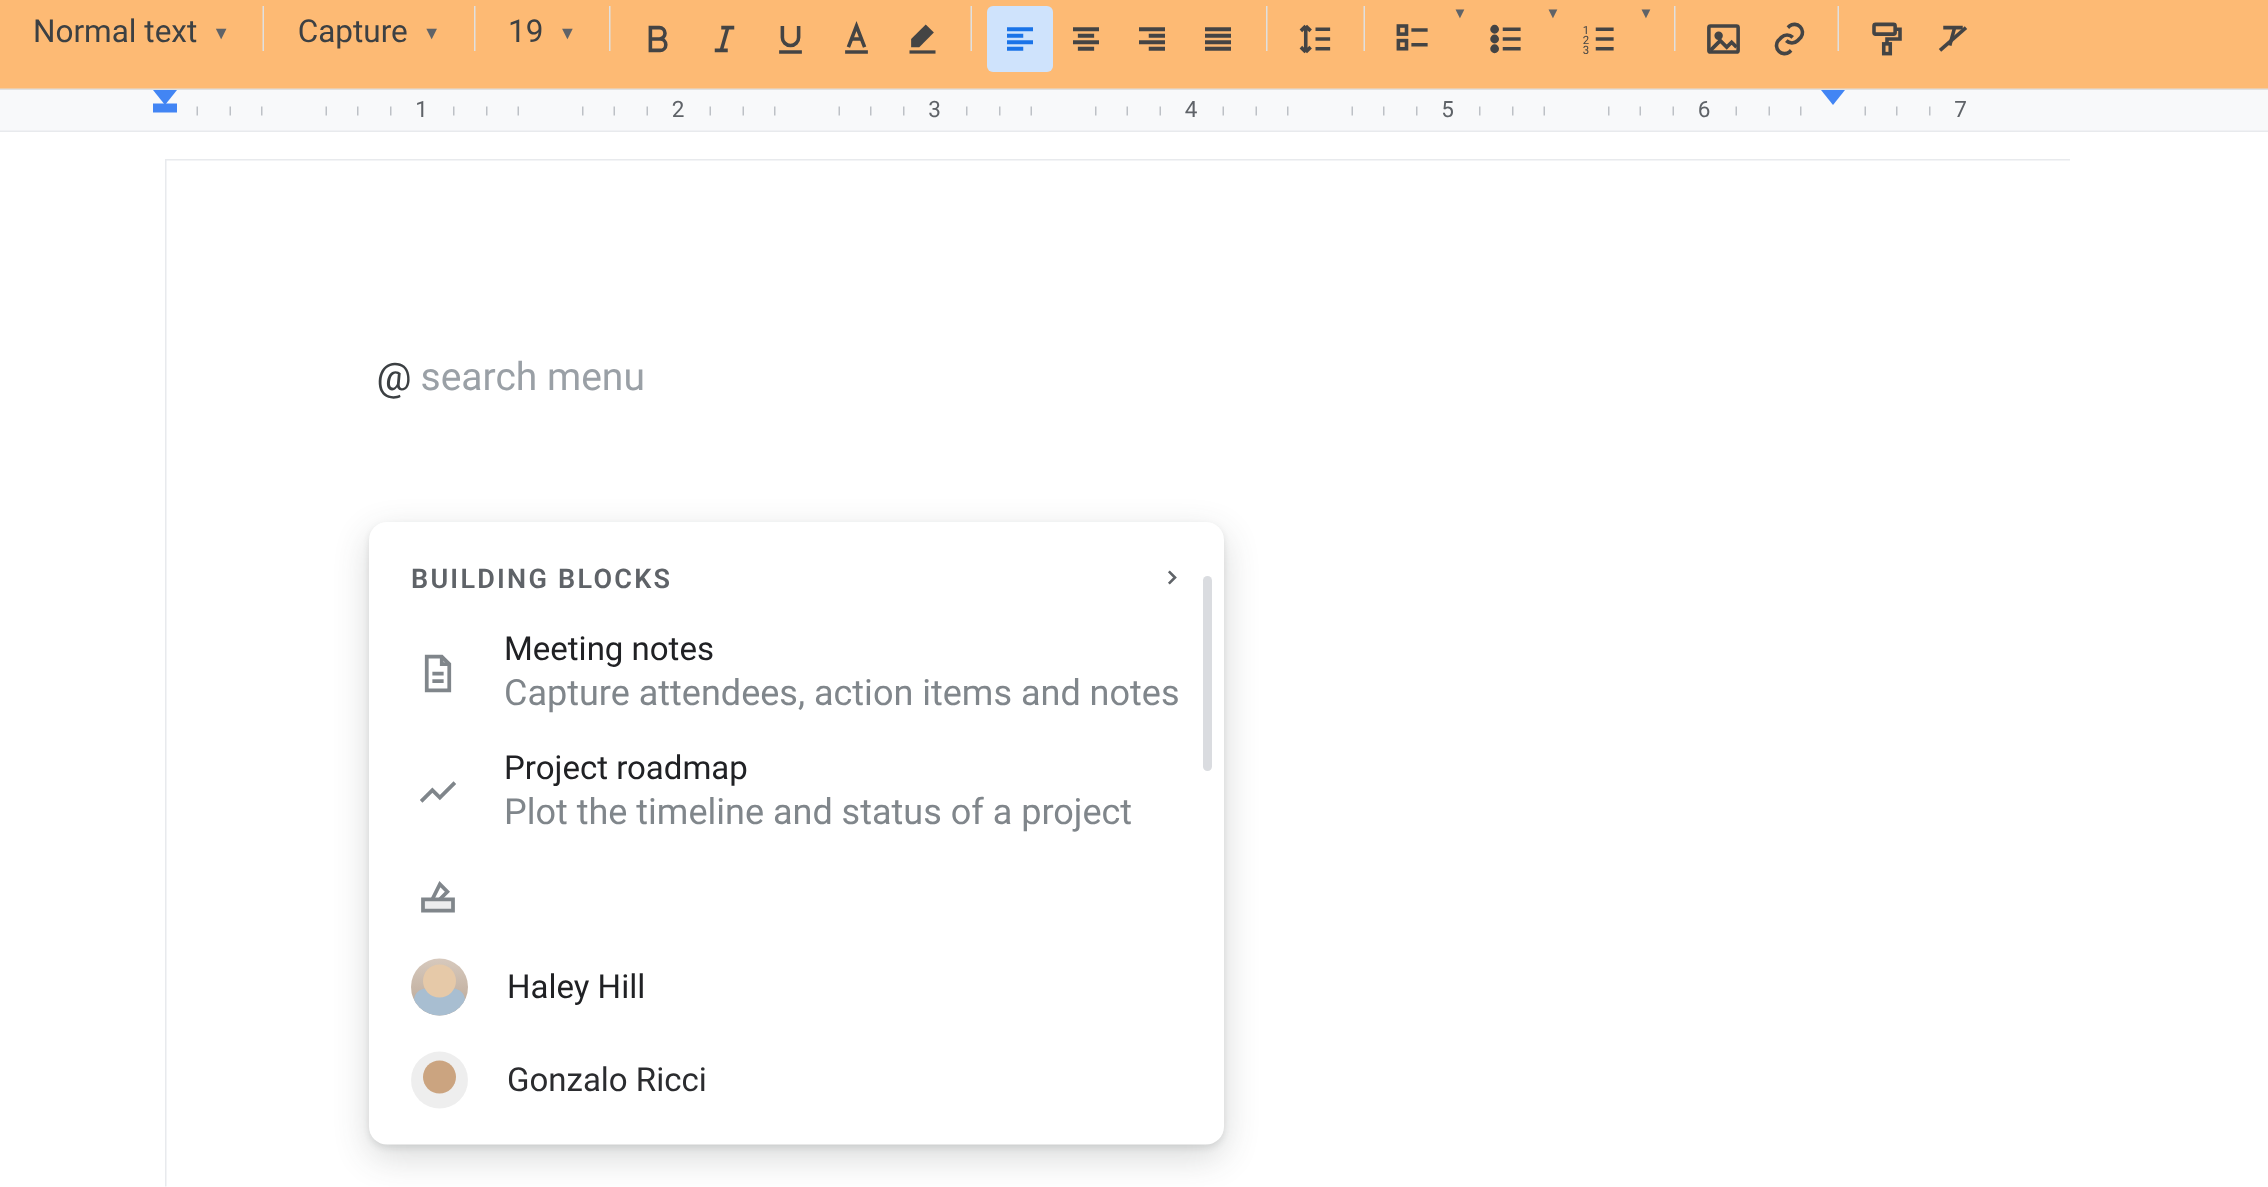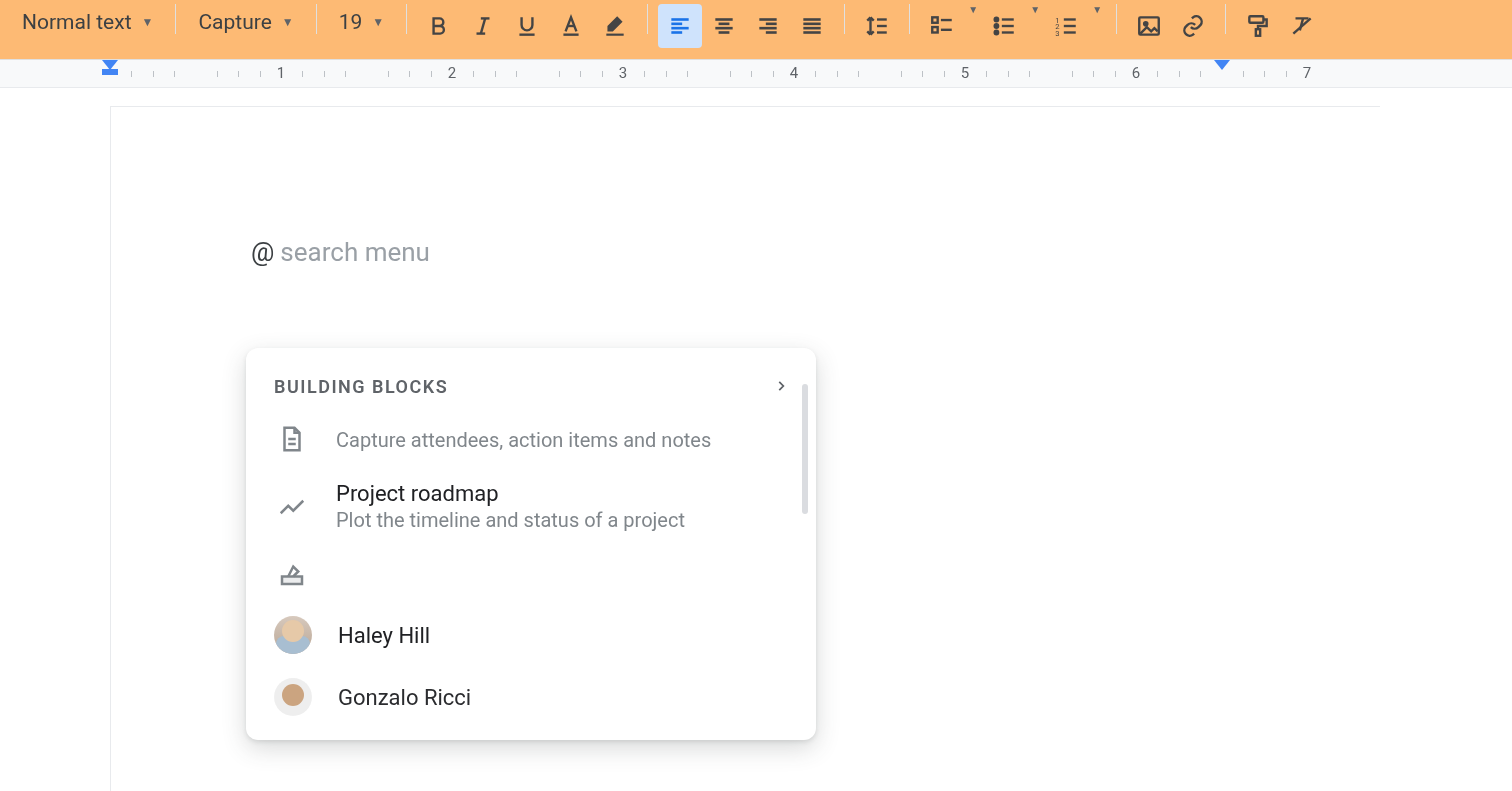--- a/index.html
+++ b/index.html
@@ -174,21 +174,21 @@
   }
   .popup-icon {
     width: 36px;
     height: 36px;
     display:flex;align-items:center;justify-content:center;
     color:#80868b;
   }
   .popup-icon svg { width: 30px; height: 30px; }
   .popup-text { flex:1; }
   .popup-title { font-size: 22px; color: #202124; }
-  .popup-sub { font-size: 20px; color: #80868b; margin-top:2px; }
+  .popup-sub { font-size: 24px; color: #80868b; margin-top:2px; }
   .avatar {
     width: 38px; height:38px; border-radius:50%;
     background:#ccc;
     display:flex;align-items:flex-end;justify-content:center;
     overflow:hidden;
     position:relative;
   }
   .avatar.a1 { background: linear-gradient(#d7c9bd,#b9a695); }
   .avatar.a1::after{content:"";width:22px;height:22px;background:#e6c9a8;border-radius:50%;position:absolute;top:4px;}
   .avatar.a1::before{content:"";width:34px;height:20px;background:#a8bed1;border-radius:8px 8px 0 0;position:absolute;bottom:-2px;}
@@ -436,20 +436,21 @@
     <div class="popup-item">
       <div class="popup-icon">
         <svg viewBox="0 0 24 24" fill="none" stroke="currentColor" stroke-width="2">
             <path d="M6 3h8l4 4v14H6z"></path>
             <path d="M14 3v4h4"></path>
             <line x1="9" y1="12" x2="15" y2="12"></line>
             <line x1="9" y1="16" x2="15" y2="16"></line>
           </svg>
       </div>
       <div class="popup-text">
+        <div class="popup-title">Meeting notes</div>
         <div class="popup-sub">Capture attendees, action items and notes</div>
       </div>
     </div>
 
     <div class="popup-item">
       <div class="popup-icon">
         <svg viewBox="0 0 24 24" fill="none" stroke="currentColor" stroke-width="2">
             <polyline points="3 17 9 11 13 15 21 7"></polyline>
           </svg>
       </div>

